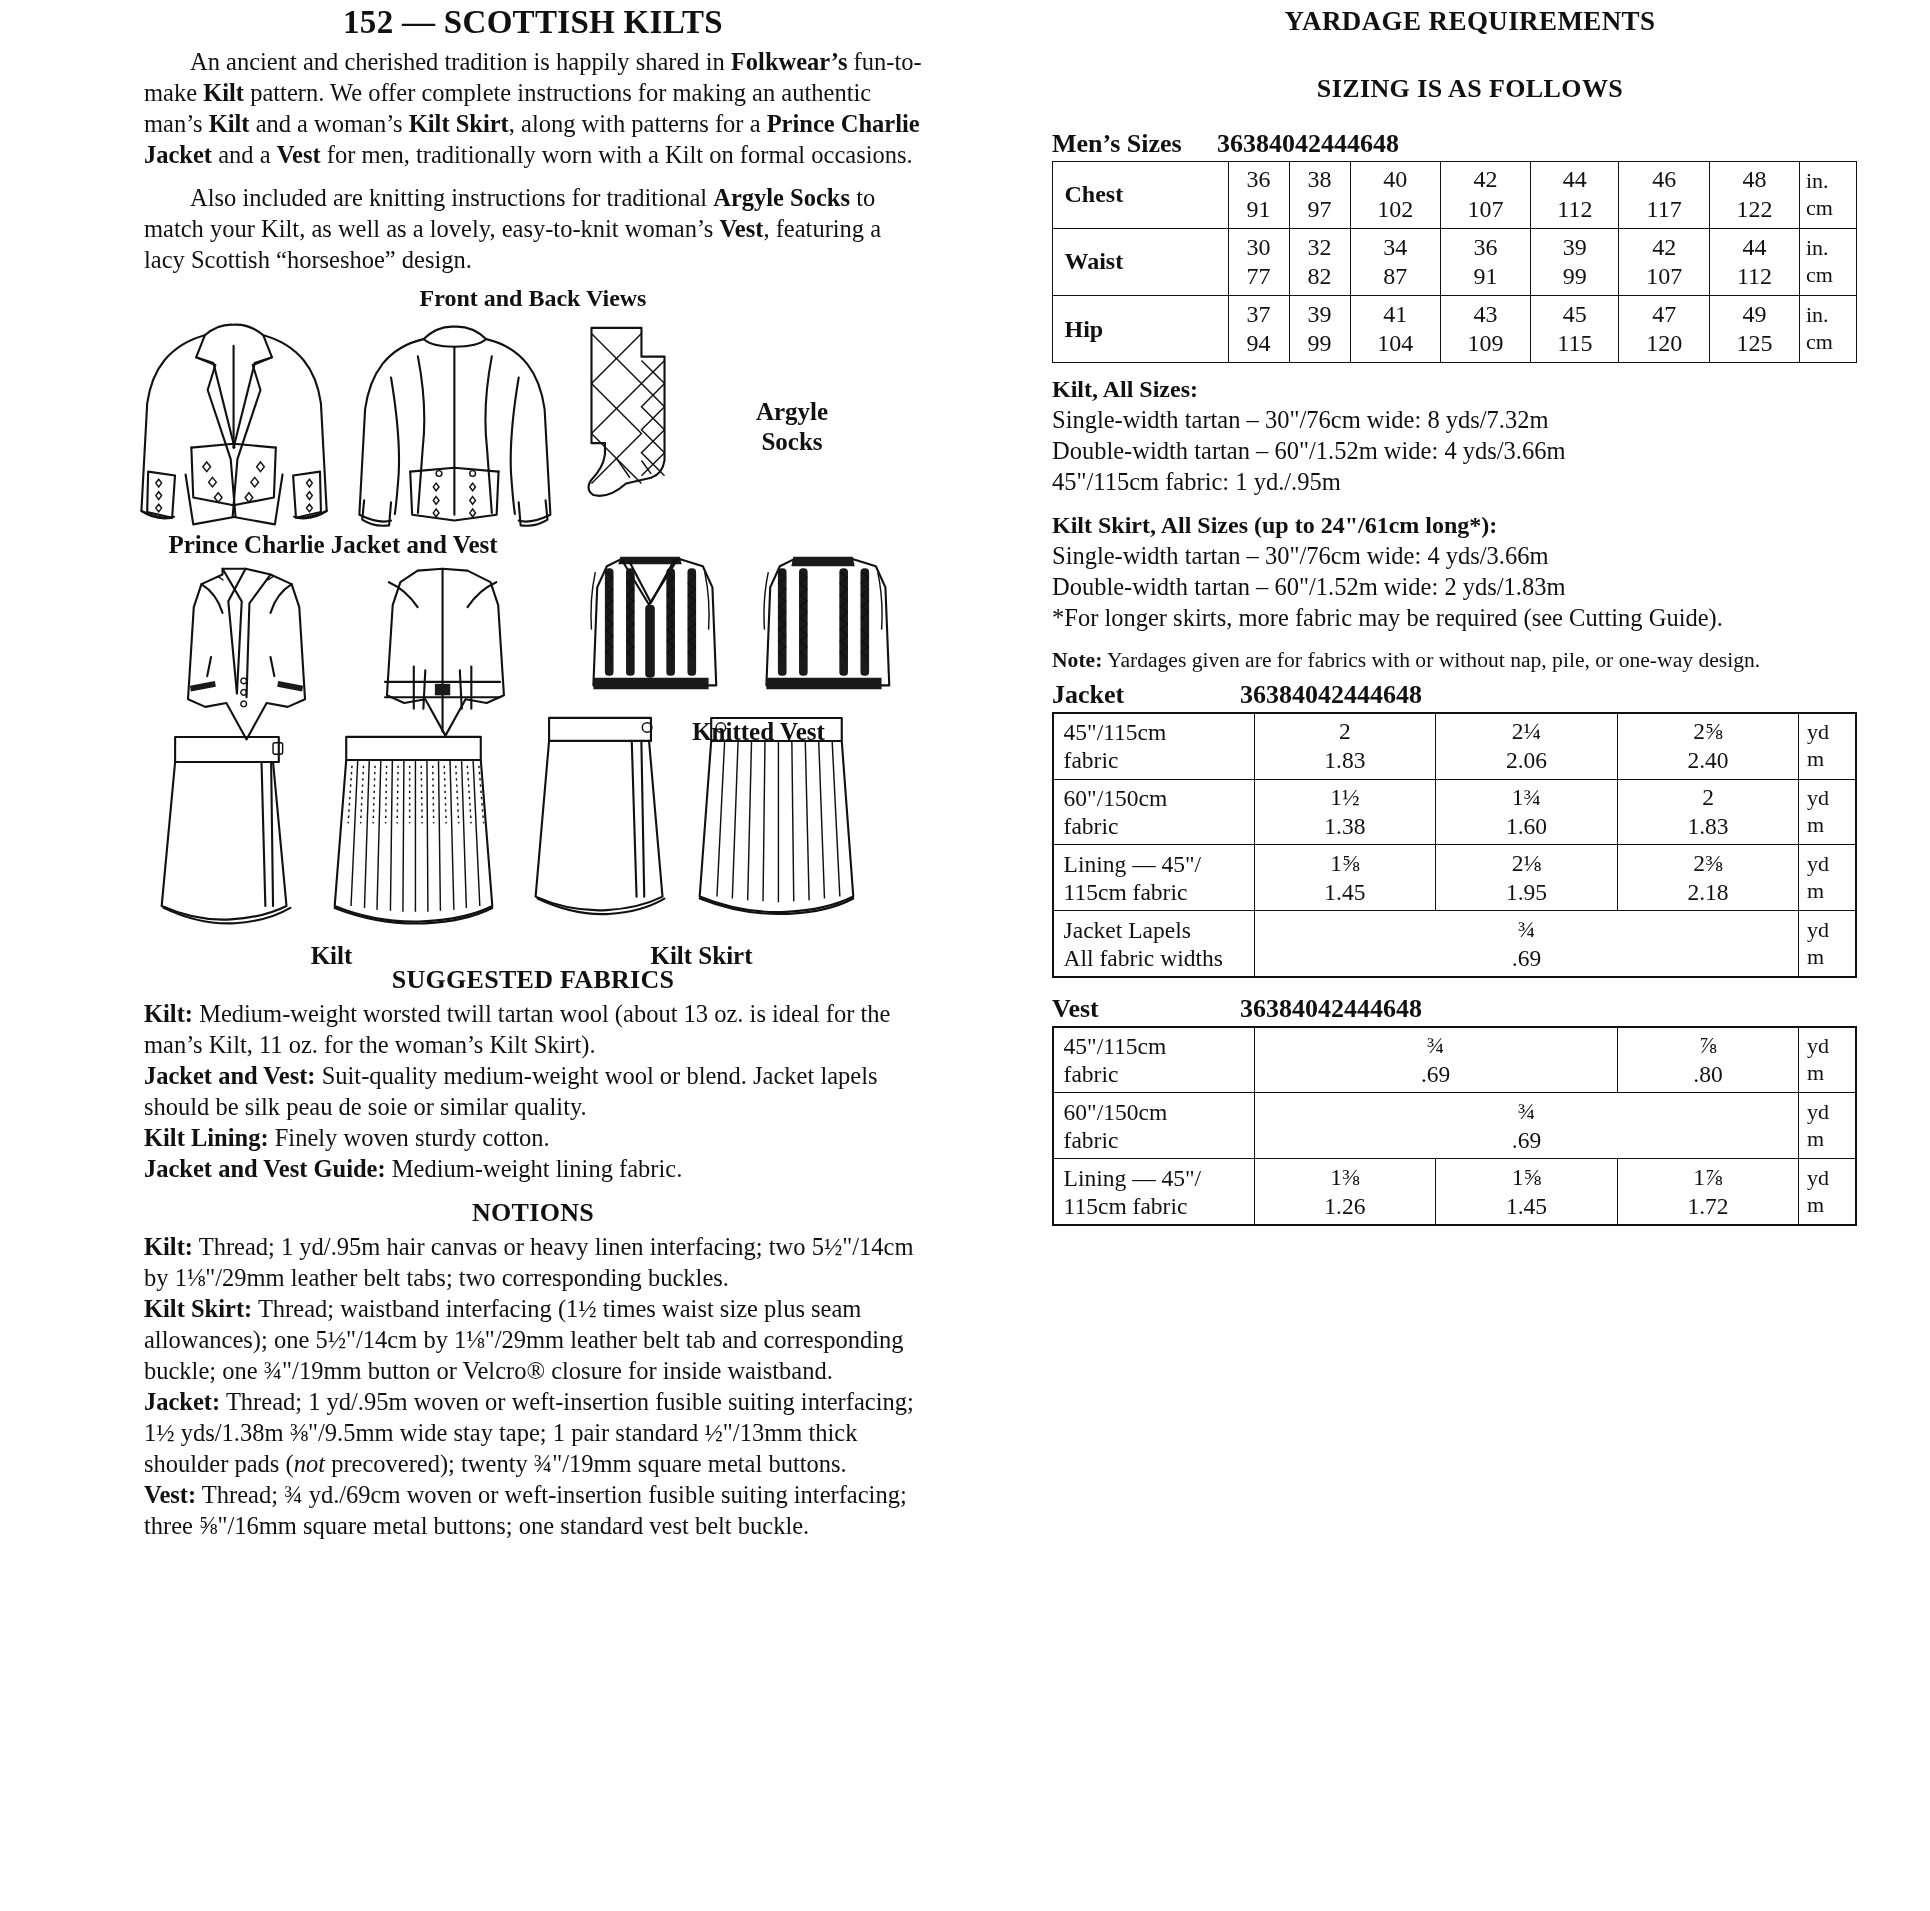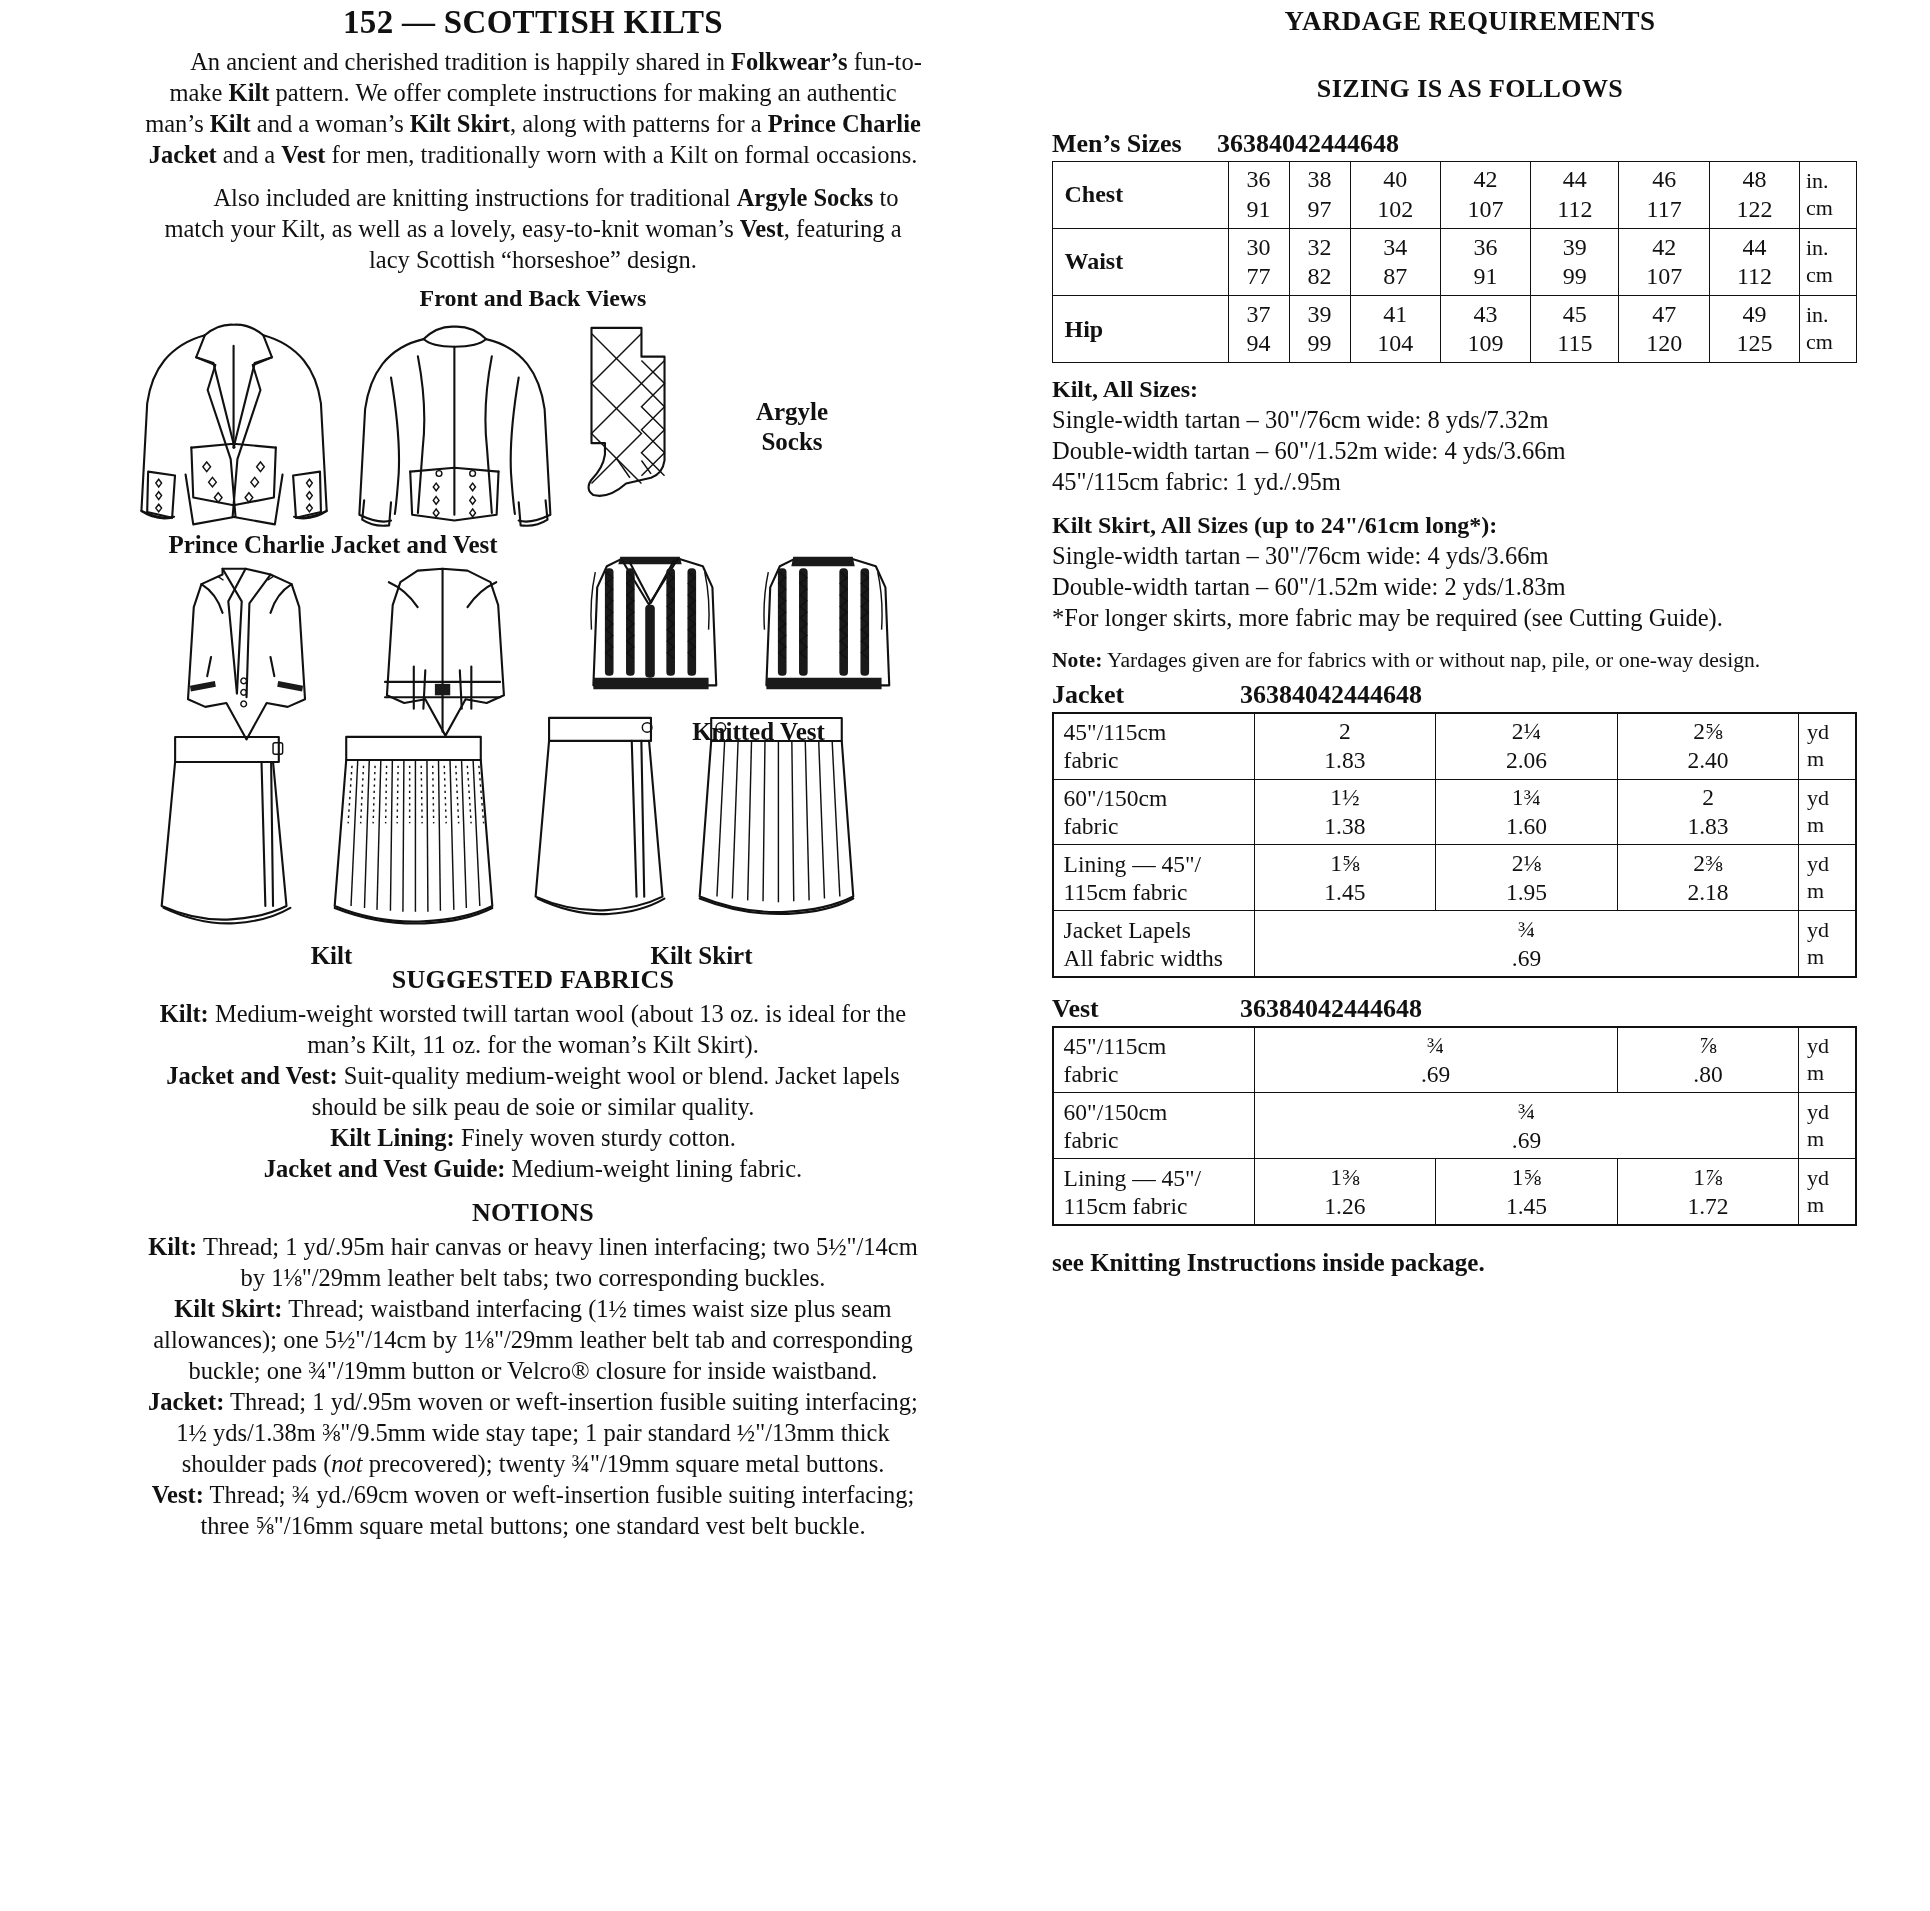--- a/index.html
+++ b/index.html
@@ -34,21 +34,21 @@
     margin:5.8px 0 0 0;letter-spacing:0.4px;
   }
   .h-right2{
     text-align:center;font-weight:bold;font-size:26px;
     margin:37px 0 25px 0;letter-spacing:0.4px;
   }
   .sub-head{font-weight:bold;font-size:24px;margin:13.4px 0 1.9px 0;}
 
   
   p.body{
-    font-size:24.5px;line-height:1.265;margin:0;text-align:center;
+    font-size:24.5px;line-height:1.265;margin:0;text-align:left;
   }
   p.indent{text-indent:46px;}
   .b{font-weight:bold;}
   .it{font-style:italic;}
   .line{font-size:24.5px;line-height:1.265;}
   .note{font-size:21.6px;line-height:1.25;margin:13.4px 0 5.8px 0;}
   .closing{font-weight:bold;font-size:25px;line-height:1.3;margin-top:21px;}
 
   
   table{border-collapse:collapse;}
@@ -621,17 +621,16 @@
             </td>
             <td class="unit">
               <div>yd</div>
               <div>m</div>
             </td>
           </tr>
         </tbody>
     </table>
 
     <div class="closing">
-      <div>see Knitting Instructions inside package.</div>
     </div>
   </div>
 </div>
 
 
 </body></html>

